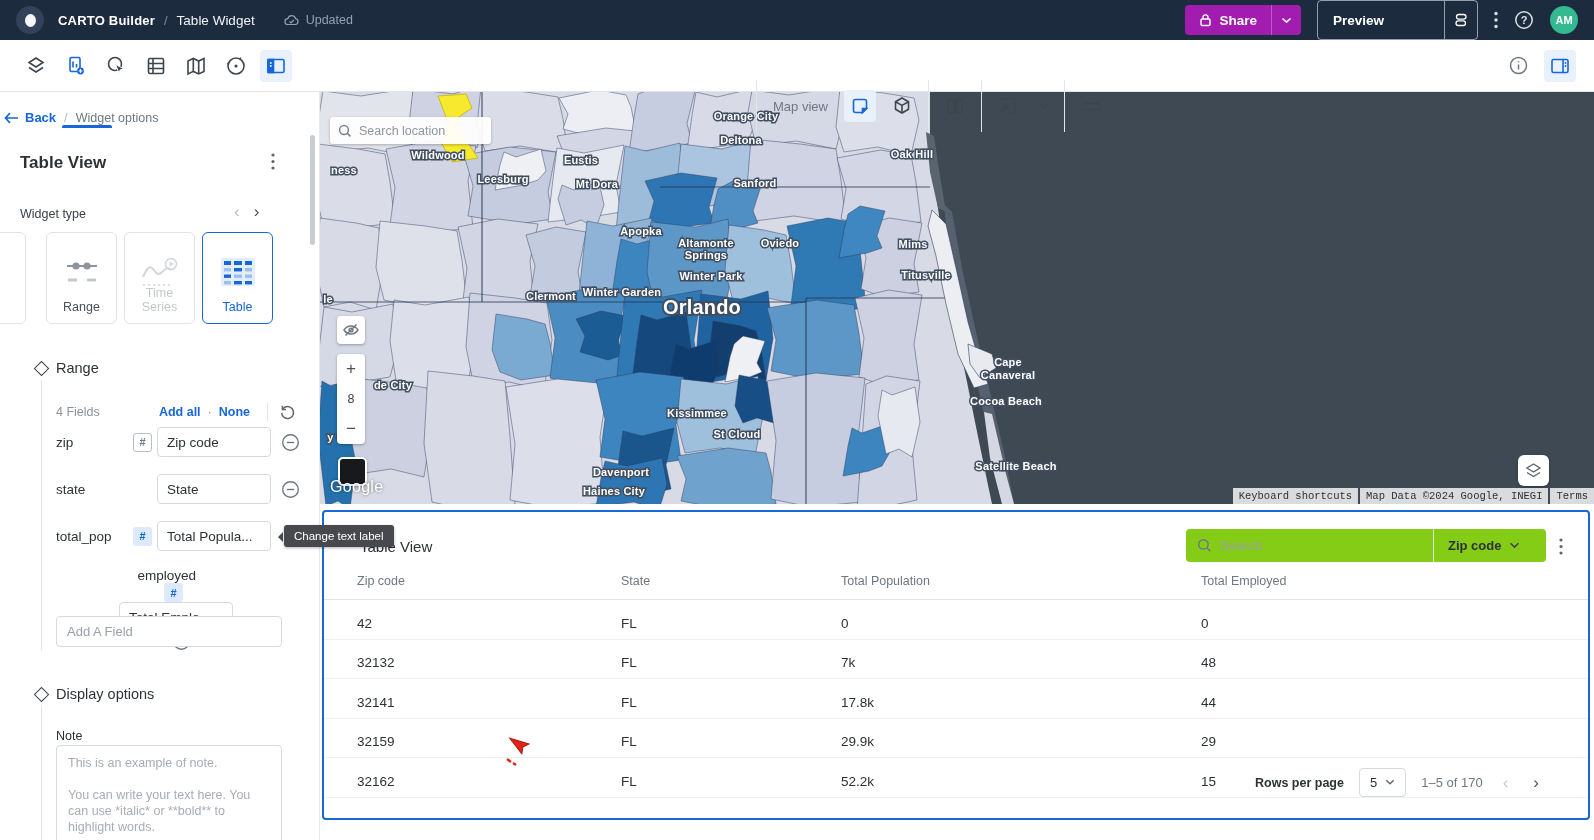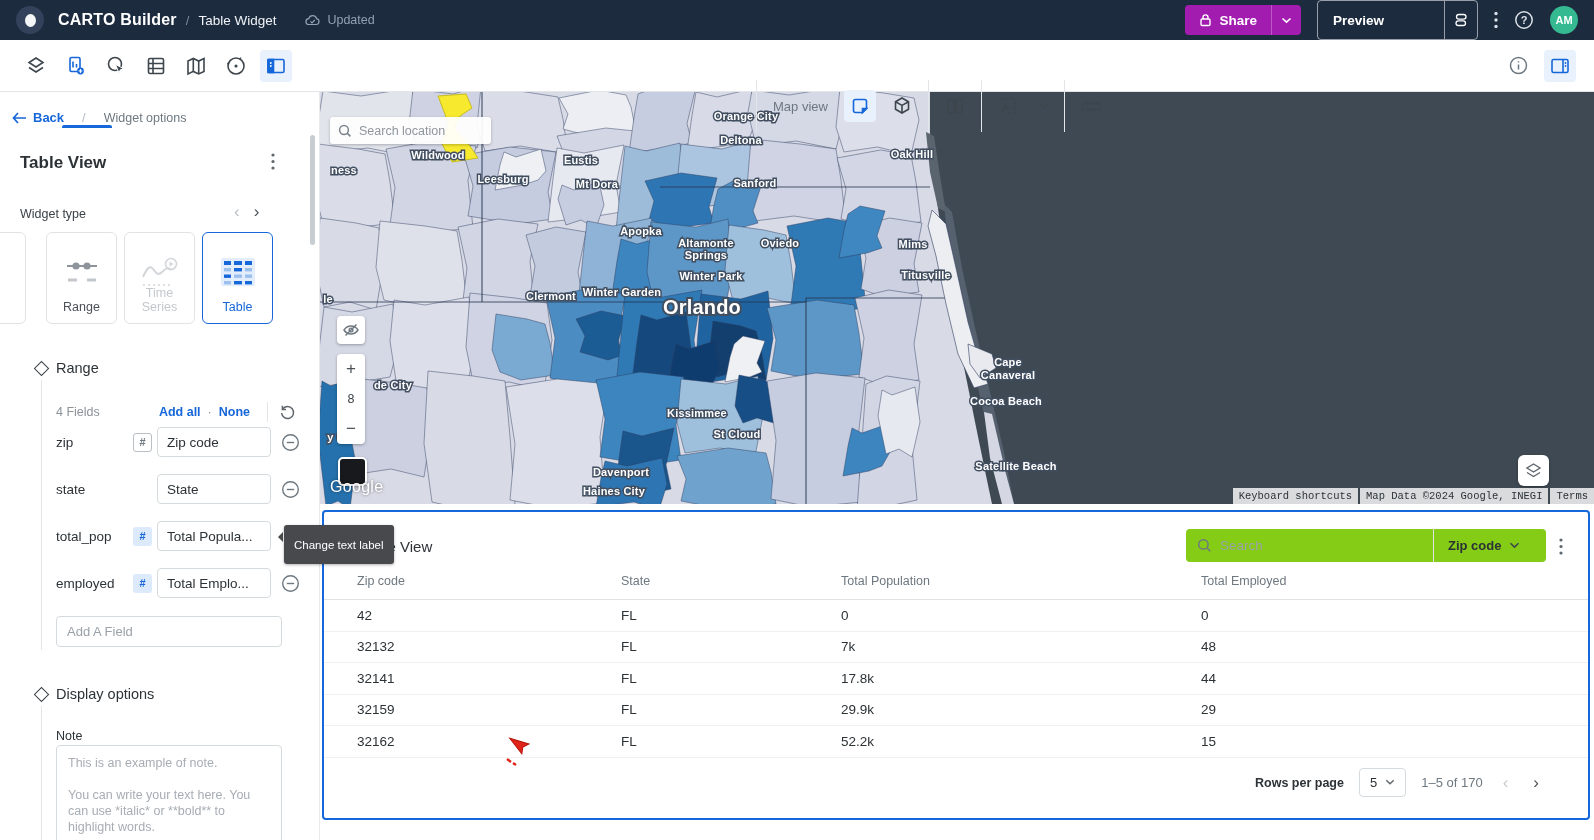--- a/index.html
+++ b/index.html
@@ -5,21 +5,21 @@
   * { margin:0; padding:0; box-sizing:border-box; }
   html,body { width:1594px; height:840px; overflow:hidden; background:#fff;
     font-family:"Liberation Sans", sans-serif; color:#2c3236; }
 
   
   .topbar { position:absolute; left:0; top:0; width:1594px; height:40px;
     background:#1c2b3e; display:flex; align-items:center; padding:0 16px; z-index:50; }
   .logo { width:28px; height:28px; border-radius:50%; background:#33415a;
     display:flex; align-items:center; justify-content:center; margin-right:14px; flex:0 0 auto; }
   .logo-dot { width:11px; height:13px; border-radius:50%; background:#f4f6f8; }
-  .app-title { color:#fff; font-size:16px; font-weight:700; letter-spacing:.2px; }
+  .app-title { color:#fff; font-size:13px; font-weight:700; letter-spacing:.2px; }
   .crumb-sep { color:#7d8a9c; margin:0 9px; font-size:13px; }
   .doc-title { color:#f0f3f7; font-size:13.5px; }
   .saved { display:flex; align-items:center; gap:6px; margin-left:28px; color:#93a1b3; font-size:12.5px; }
   .topbar-right { margin-left:auto; display:flex; align-items:center; gap:16px; }
   .share-btn { display:flex; align-items:stretch; height:30px; background:#a21caf;
     border-radius:4px; overflow:hidden; cursor:pointer; }
   .share-main { display:flex; align-items:center; gap:7px; padding:0 14px;
     color:#fff; font-size:13.5px; font-weight:600; }
   .share-caret { display:flex; align-items:center; padding:0 9px;
     border-left:1px solid rgba(255,255,255,.28); }
@@ -49,22 +49,22 @@
     background:#1667d9; border-radius:2px 2px 0 0; z-index:41; }
   .tb-center { position:absolute; left:756px; top:40px; height:52px; display:flex;
     align-items:center; gap:10px; }
   .tb-divider { width:1px; height:52px; background:#e3e6e9; }
   .maplabel { color:#6e7880; font-size:13px; padding:0 6px; }
   .tb-right { margin-left:auto; display:flex; align-items:center; gap:10px; padding-right:18px; }
 
   
   .sidebar { position:absolute; left:0; top:92px; width:320px; height:748px;
     background:#fff; border-right:1px solid #e7e9ec; z-index:30; }
-  .crumbs { position:absolute; left:12px; top:18px; display:flex; align-items:center;
-    gap:18px; font-size:13px; }
+  .crumbs { position:absolute; left:4px; top:18px; display:flex; align-items:center;
+    gap:8px; font-size:13px; }
   .back-link { color:#1667d9; font-weight:600; display:flex; align-items:center; gap:6px; cursor:pointer; }
   .crumb-light { color:#b6bcc3; }
   .crumb-cur { color:#6e7880; font-size:12.5px; }
   .sb-title { position:absolute; left:20px; top:61px; font-size:17px; font-weight:700; color:#2c3236; }
   .sb-kebab { position:absolute; left:262px; top:58px; width:22px; height:22px; }
   .wt-label { position:absolute; left:20px; top:115px; font-size:12.5px; color:#3a4147; }
   .wt-chevrons { position:absolute; left:234px; top:110px; display:flex; gap:14px; }
   .chev { font-size:17px; line-height:20px; cursor:pointer; }
   .chev.dis { color:#b9bfc5; } .chev.en { color:#4a5157; }
   .cards { position:absolute; left:0; top:140px; width:320px; height:95px; overflow:hidden; }
@@ -159,32 +159,32 @@
   .ps-filter { display:flex; align-items:center; gap:8px; padding:0 14px; font-size:13px;
     font-weight:600; color:#2c3236; cursor:pointer; }
   .panel-kebab { position:absolute; left:1226px; top:23px; width:22px; height:22px; }
   .thead { position:absolute; left:0px; top:62px; width:1264px; height:26px;
     display:grid; grid-template-columns:264px 220px 360px auto; padding-left:33px;
     border-bottom:1px solid #dfe3e6; font-size:12.5px; color:#6e7880; }
   .thead div { display:flex; align-items:flex-start; }
   .tbody { position:absolute; left:0; top:88px; width:1264px; }
   .t-row { display:grid; grid-template-columns:264px 220px 360px auto; padding-left:33px;
     height:31.5px; align-items:center; border-bottom:1px solid #eef0f2;
-    font-size:13.5px; color:#2c3236; cursor:pointer; }
+    font-size:13.5px; color:#2c3236; cursor:pointer;margin-top:8px; }
   .pfoot { position:absolute; right:44px; top:256px; display:flex; align-items:center;
     gap:15px; font-size:13px; }
   .rpp-label { color:#2c3236; font-weight:600; font-size:12.5px; }
   .rpp-select { display:flex; align-items:center; gap:8px; border:1px solid #d5dade;
     border-radius:4px; height:29px; padding:0 10px; color:#2c3236; cursor:pointer; }
   .range-label { color:#6e7880; }
   .pg-chev { font-size:17px; padding:0 5px; cursor:pointer; background:none; border:none; }
   .pg-chev.dis { color:#c6cbd0; } .pg-chev.en { color:#4a5157; }
 
   
-  .tooltip { position:absolute; left:284px; top:525px; height:39px; background:#47494d;
+  .tooltip { position:absolute; left:284px; top:525px; height:22px; background:#47494d;
     color:#fff; font-size:11.5px; display:flex; align-items:center; padding:0 10px;
     border-radius:3px; z-index:60; box-shadow:0 1px 3px rgba(0,0,0,.3); }
   .tooltip:before { content:""; position:absolute; left:-6px; top:7px; border:5px solid transparent;
     border-right-color:#47494d; border-left:none; }
   .red-cursor { position:absolute; left:504px; top:735px; z-index:70; }
 </style>
 </head>
 <body>
 
 <header class="topbar">
@@ -469,21 +469,21 @@
           <circle cx="9.5" cy="9.5" r="7.8" fill="none" stroke="#6e7880" stroke-width="1.4"></circle>
           <path d="M5.8 9.5h7.4" stroke="#6e7880" stroke-width="1.4"></path>
         </svg>
     </button>
   </div>
   <div class="field-row" style="top:429px;">
     <span class="field-name">total_pop</span>
     <span class="hash blue">#</span>
     <input class="field-input" value="Total Popula..." style="">
   </div>
-  <div class="field-row" style="top:476px;">
+  <div class="field-row" style="top:476px;flex-direction:column;">
     <span class="field-name">employed</span>
     <span class="hash blue">#</span>
     <input class="field-input" value="Total Emplo..." style="">
     <button class="minus-btn">
       <svg width="19" height="19" viewBox="0 0 19 19">
           <circle cx="9.5" cy="9.5" r="7.8" fill="none" stroke="#6e7880" stroke-width="1.4"></circle>
           <path d="M5.8 9.5h7.4" stroke="#6e7880" stroke-width="1.4"></path>
         </svg>
     </button>
   </div>

